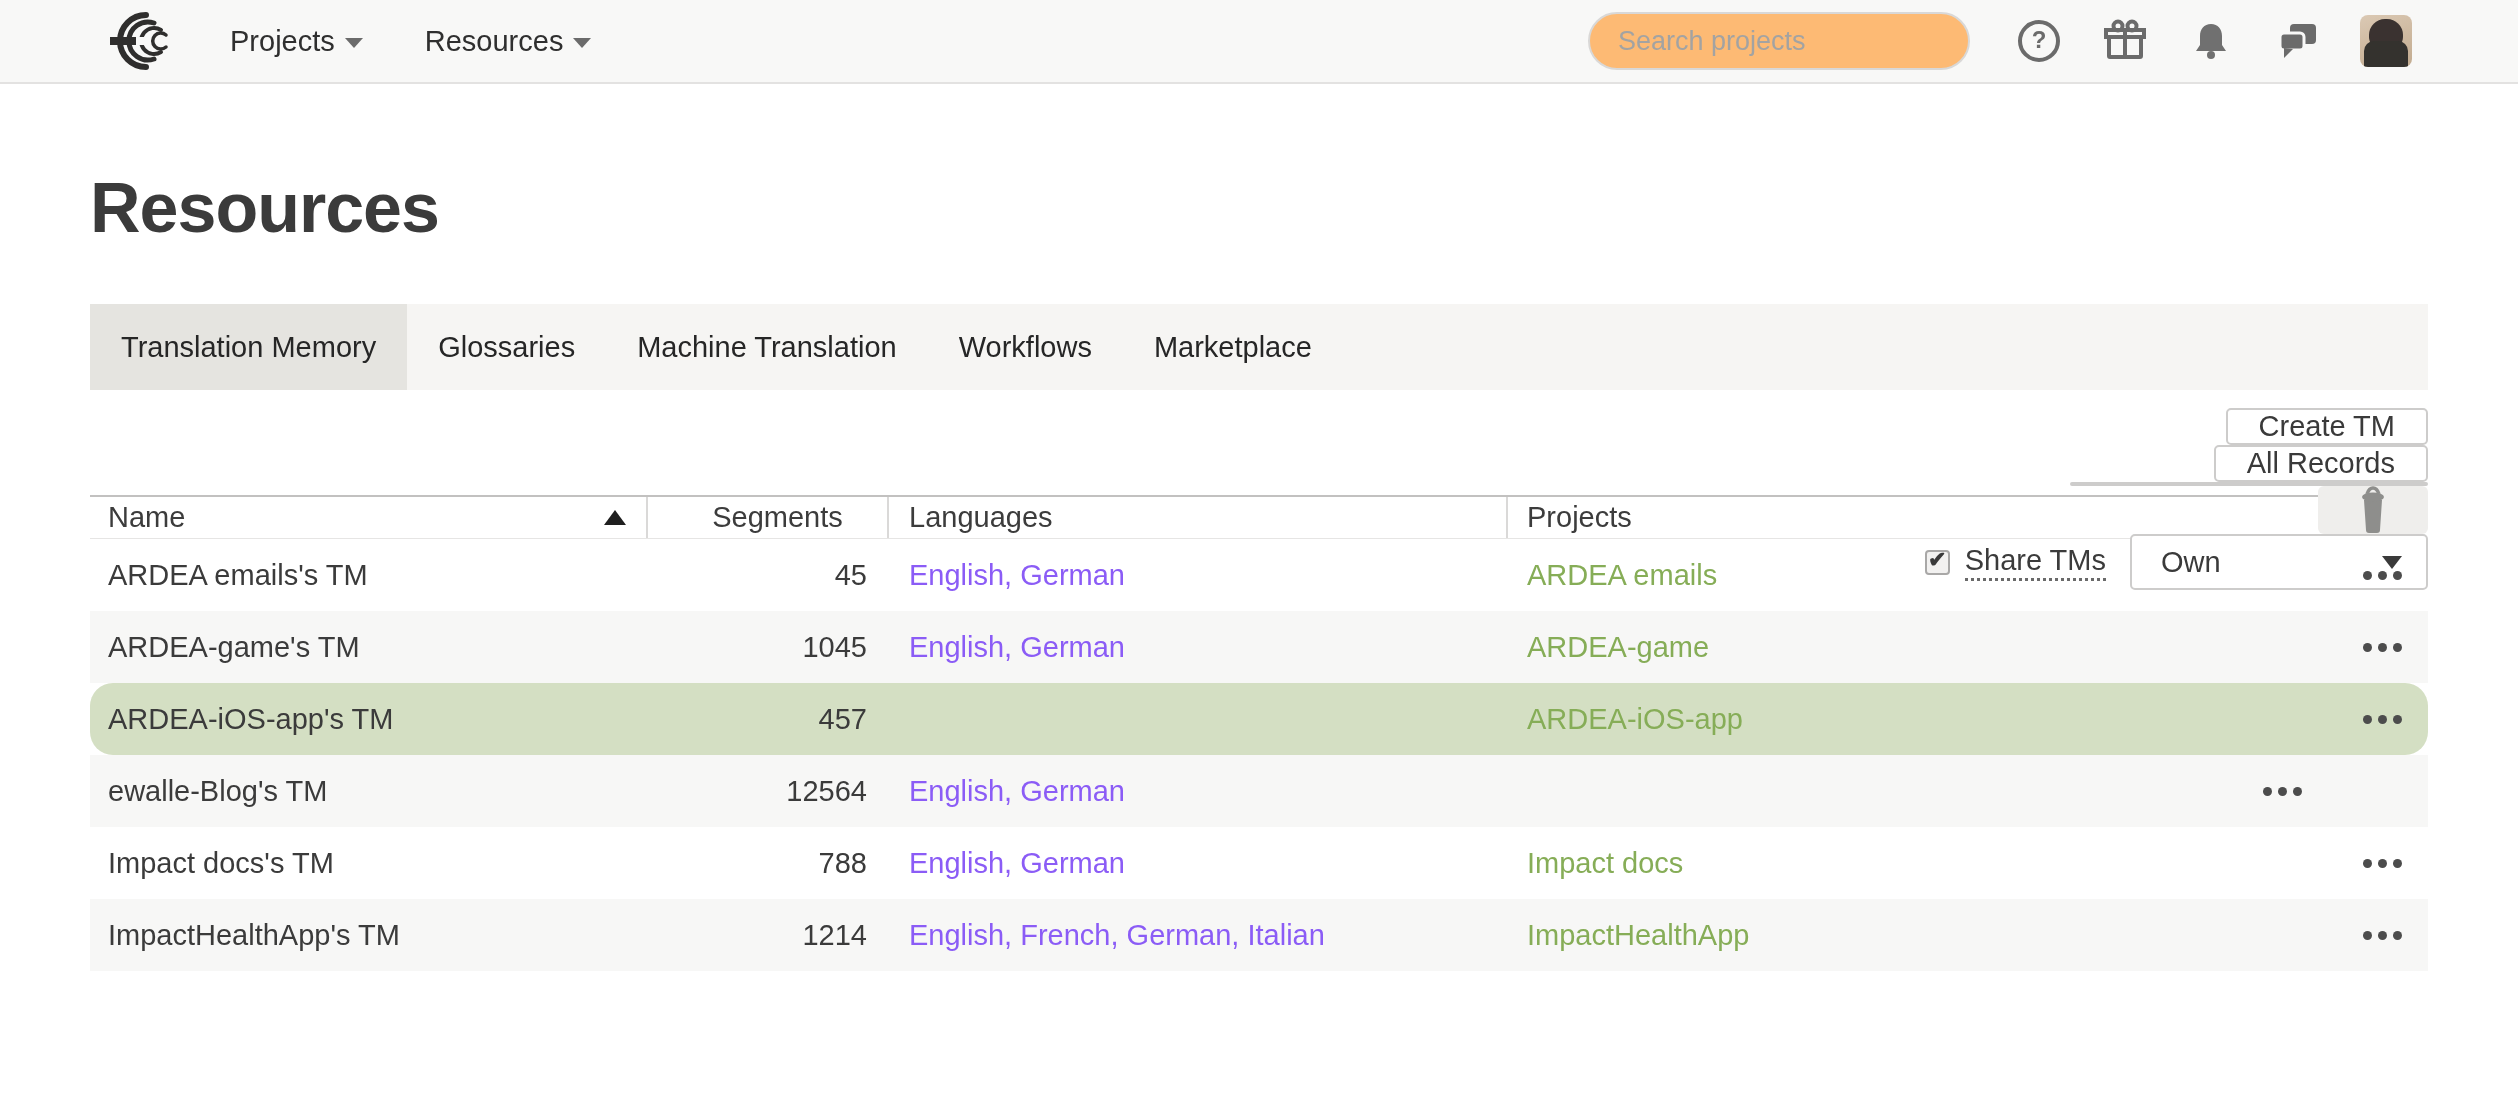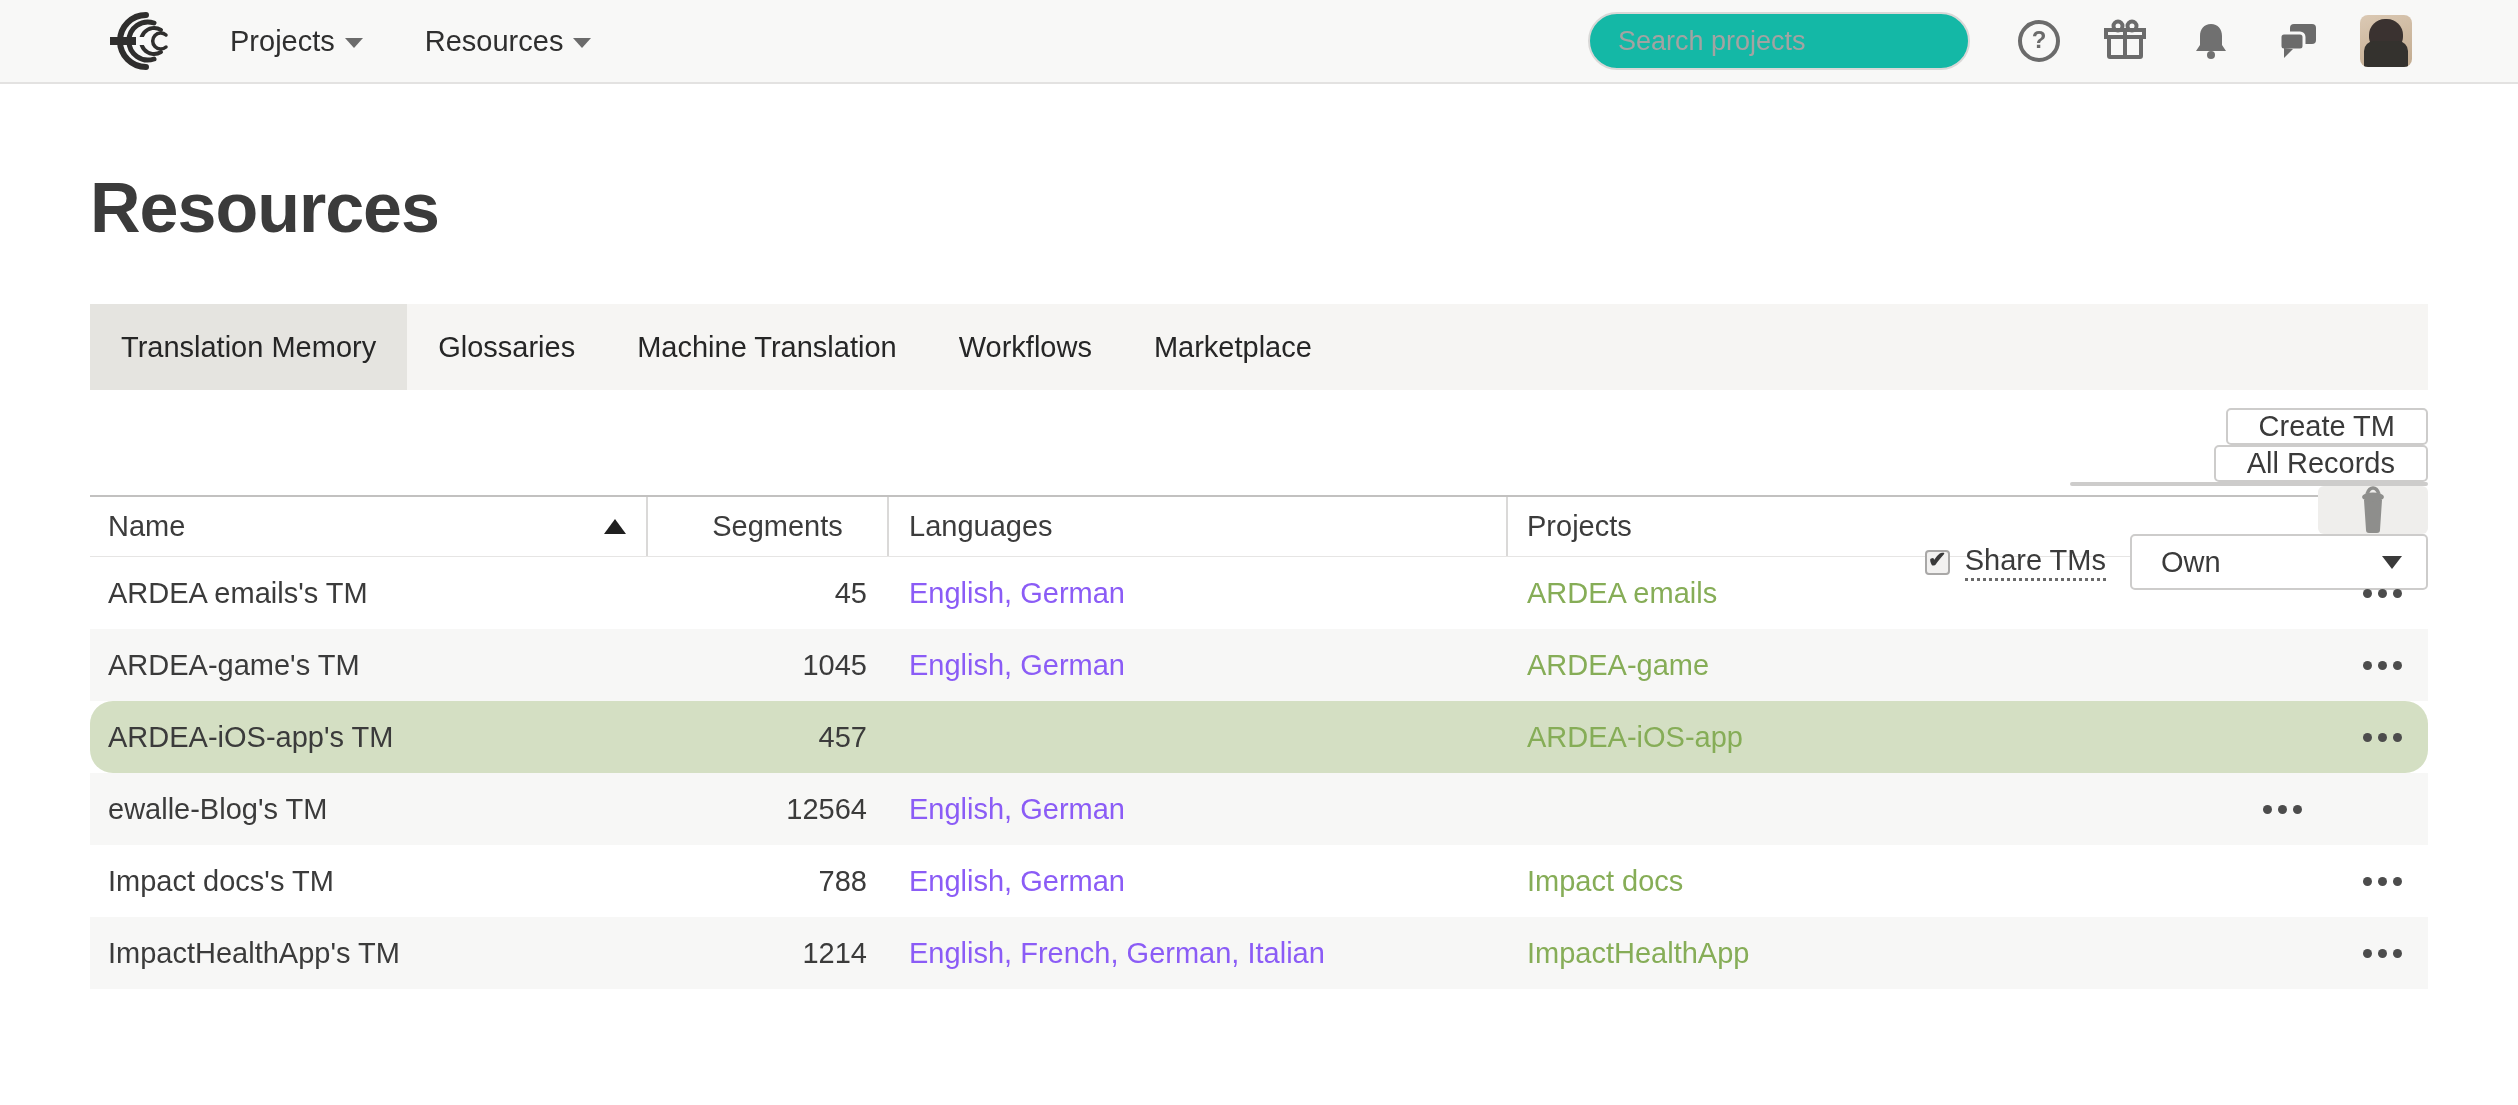--- a/index.html
+++ b/index.html
@@ -10,21 +10,21 @@
   .navbar { height:84px; background:#f8f8f7; border-bottom:2px solid #e3e2e1;
             display:flex; align-items:center; padding:0 106px 0 100px; }
   .logo { width:84px; height:60px; flex:0 0 auto; }
   .nav-menu { display:flex; align-items:center; gap:10px; margin-left:46px;
               font-size:29px; color:#2f2f2f; cursor:pointer; }
   .nav-menu + .nav-menu { margin-left:62px; }
   .caret-down { width:0; height:0; border-left:9px solid transparent;
                 border-right:9px solid transparent; border-top:10px solid #6b6b6b;
                 margin-top:4px; }
   .nav-spacer { flex:1; }
-  .search-box { width:382px; height:58px; background:#14b8a6; border:2px solid #d9d8d7;
+  .search-box { width:382px; height:58px; background:#fdba74; border:2px solid #d9d8d7;
                 border-radius:29px; display:flex; align-items:center; padding:0 22px 0 28px; }
   .search-box input { border:none; outline:none; background:transparent; flex:1;
                       font-size:27px; color:#4a4a4a; font-family:"Liberation Sans",sans-serif; }
   .search-box input::placeholder { color:#a3a3a2; }
   .nav-icons { display:flex; align-items:center; margin-left:46px; gap:40px; }
   .icon-btn { width:46px; height:46px; display:flex; align-items:center;
               justify-content:center; cursor:pointer; }
   .avatar { width:52px; height:52px; border-radius:8px; position:relative; overflow:hidden;
             background:linear-gradient(160deg,#dbc9b4 0%,#cdb89f 55%,#c2ab90 100%); cursor:pointer; }
   .avatar::before { content:""; position:absolute; left:9px; top:4px; width:34px; height:30px;
@@ -66,21 +66,21 @@
                  border-bottom:3px dotted #6a6a6a; padding-bottom:1px; cursor:pointer; }
   .scope-select { margin-left:24px; width:298px; height:56px; background:#fff;
                   border:2px solid #cdcccb; border-radius:5px; display:flex; align-items:center;
                   padding:0 24px 0 29px; cursor:pointer; }
   .scope-select .value { font-size:29px; color:#3a3a3a; flex:1; }
   .caret-select { width:0; height:0; border-left:10px solid transparent;
                   border-right:10px solid transparent; border-top:13px solid #3a3a3a; }
 
   
   .table { margin-top:21px; }
-  .thead { display:grid; grid-template-columns:558px 241px 619px 820px 100px; height:62px;
+  .thead { display:grid; grid-template-columns:558px 241px 619px 820px 100px; height:44px;
            border-top:2px solid #c2c1c0; border-bottom:1px solid #e6e5e4; background:#fff; }
   .th { display:flex; align-items:center; font-size:29px; color:#3c3c3c;padding-left:20px; }
   .th.name { padding-left:18px; border-right:2px solid #dad9d8; justify-content:space-between; }
   .th.segments { justify-content:center; border-right:2px solid #dad9d8; }
   .th.languages { padding-left:20px; border-right:2px solid #dad9d8; }
   .th.projects { padding-left:19px; }
   .sort-asc { width:0; height:0; border-left:11px solid transparent;
               border-right:11px solid transparent; border-bottom:15px solid #1f1f1f;
               margin-right:20px; }
 

